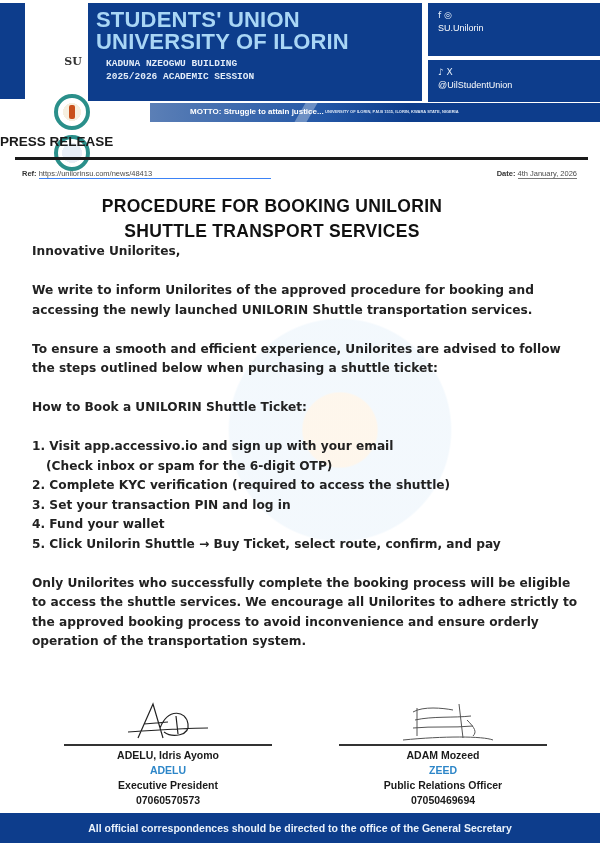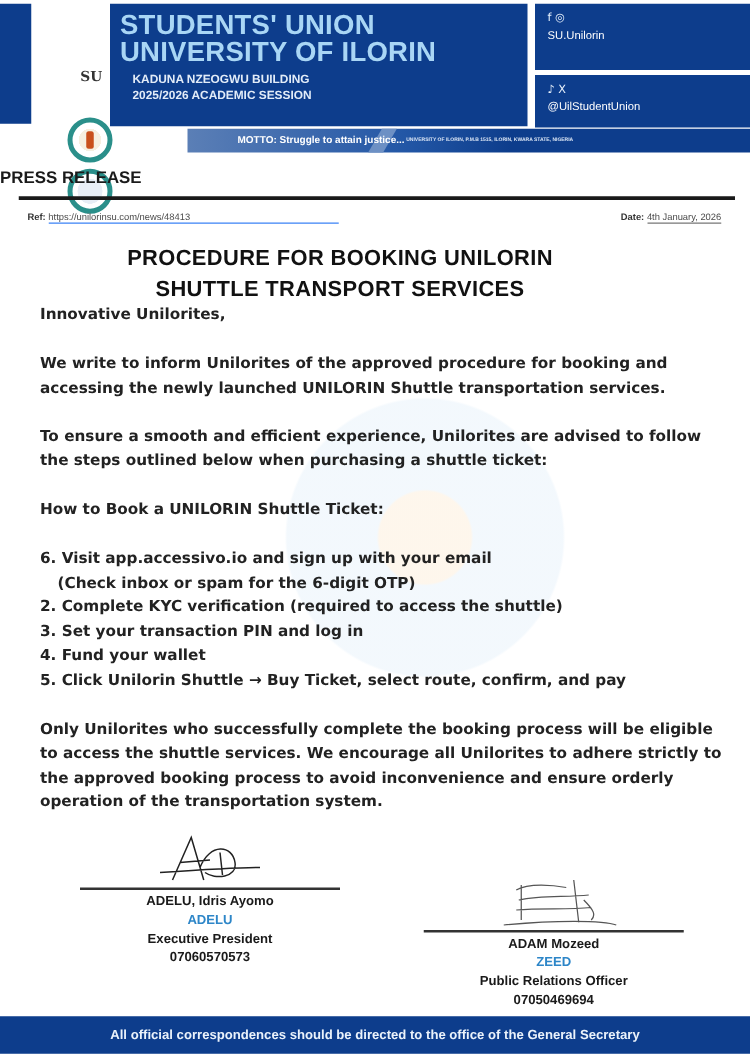--- a/index.html
+++ b/index.html
@@ -10,21 +10,21 @@
   .hdr-left-block { position: absolute; left: 0; top: 3px; width: 25px; height: 96px; background: #0d3d8c; }
   .logos { position: absolute; left: 46px; top: 4px; width: 54px; height: 120px; margin-top: 47px; }
   .logo-mark { position: absolute; left: 14px; top: 4px; width: 26px; height: 14px; font-family: "DejaVu Serif", serif; font-size: 11px; font-weight: bold; color: #333; text-align: center; }
   .seal { position: absolute; left: 8px; width: 36px; height: 36px; border-radius: 50%; border: 4px solid #2a8f8a; background: radial-gradient(circle, #f6efe0 0 45%, #ffffff 46%); }
   .seal.s1 { top: 43px; }
   .seal.s1::after { content: ""; position: absolute; left: 11px; top: 7px; width: 6px; height: 14px; background: #c9501c; border-radius: 2px; }
   .seal.s2 { top: 84px; border-color: #2a8f8a; background: radial-gradient(circle, #e8eef6 0 50%, #ffffff 51%); }
 
   .title-panel { position: absolute; left: 88px; top: 3px; width: 334px; height: 98px; background: #0d3d8c; padding: 6px 8px; }
   .title-line { font-family: "Liberation Sans", sans-serif; font-weight: bold; color: #a9d6f5; font-size: 22px; line-height: 22px; letter-spacing: 0.2px; }
-  .sub-line { font-family: Liberation Sans, sans-serif; font-weight: bold; color: #e2ecf8; font-size: 9.5px; line-height: 13px; padding-left: 10px; }
+  .sub-line { font-family: Liberation Mono, monospace; font-weight: bold; color: #e2ecf8; font-size: 9.5px; line-height: 13px; padding-left: 10px; }
   .sub-line.first { margin-top: 4px; }
 
   .social-panel { position: absolute; left: 428px; width: 172px; background: #0d3d8c; padding: 6px 10px; }
   .social-panel.p1 { top: 3px; height: 53px; }
   .social-panel.p2 { top: 60px; height: 42px; }
   .social-icons { font-size: 9px; color: #e6f0fb; height: 13px; line-height: 13px; }
   .social-handle { font-family: "Liberation Sans", sans-serif; font-size: 9px; color: #ffffff; line-height: 13px; }
 
   .motto-bar { position: absolute; left: 104px; top: 103px; width: 576px; height: 19px; background: linear-gradient(90deg, #5b7fb6 0%, #2357a6 30%, #0d3d8c 45%, #0d3d8c 100%); margin-left: 46px; }
   .motto-bar::before { content: ""; position: absolute; left: 150px; top: 0; width: 12px; height: 19px; background: #6d90c4; transform: skewX(-30deg); }
@@ -47,21 +47,21 @@
   
   .body { position: absolute; left: 32px; top: 242px; width: 550px; font-family: "DejaVu Sans", sans-serif; font-weight: bold; font-size: 12.2px; line-height: 19.5px; color: #222; }
   .para { margin-bottom: 19.5px; }
   .steps { margin-top: 0; margin-bottom: 19.5px; }
   .step-sub { padding-left: 14px; }
 
   .watermark { position: absolute; left: 210px; top: 300px; width: 260px; height: 260px; border-radius: 50%; background: radial-gradient(circle, rgba(250,220,180,0.25) 0 20%, rgba(200,225,245,0.22) 21% 60%, rgba(255,255,255,0) 61%); }
 
   
   .sig { position: absolute; width: 200px; text-align: center; font-family: "Liberation Sans", sans-serif; font-size: 10.5px; line-height: 15px; }
-  .sig.left { left: 68px; top: 664px; text-align: center; }
+  .sig.left { left: 68px; top: 698px; text-align: center; }
   .sig.right { left: 343px; top: 698px; }
   .sig-scrawl { height: 46px; position: relative; }
   .sig-line { height: 1.5px; background: #333; margin: 0 -4px 2px -4px; }
   .sig-name { font-weight: bold; color: #1a1a1a; }
   .sig-nick { font-weight: bold; color: #2d86c8; }
   .sig-role { font-weight: bold; color: #1a1a1a; }
   .sig-phone { font-weight: bold; color: #1a1a1a; }
 
   
   .footer-bar { position: absolute; left: 0; top: 813px; width: 600px; height: 30px; background: #0d3d8c; text-align: center; }
@@ -117,21 +117,21 @@
 </div>
 
 <div class="watermark"></div>
 
 <div class="body">
   <div class="para">Innovative Unilorites,</div>
   <div class="para">We write to inform Unilorites of the approved procedure for booking and accessing the newly launched UNILORIN Shuttle transportation services.</div>
   <div class="para">To ensure a smooth and efficient experience, Unilorites are advised to follow the steps outlined below when purchasing a shuttle ticket:</div>
   <div class="para">How to Book a UNILORIN Shuttle Ticket:</div>
   <div class="steps">
-    <div>6. Visit app.accessivo.io and sign up with your email</div>
+    <div>1. Visit app.accessivo.io and sign up with your email</div>
     <div class="step-sub">(Check inbox or spam for the 6-digit OTP)</div>
     <div>2. Complete KYC verification (required to access the shuttle)</div>
     <div>3. Set your transaction PIN and log in</div>
     <div>4. Fund your wallet</div>
     <div>5. Click Unilorin Shuttle → Buy Ticket, select route, confirm, and pay</div>
   </div>
   <div class="para">Only Unilorites who successfully complete the booking process will be eligible to access the shuttle services. We encourage all Unilorites to adhere strictly to the approved booking process to avoid inconvenience and ensure orderly operation of the transportation system.</div>
 </div>
 
 <div class="sig left">

